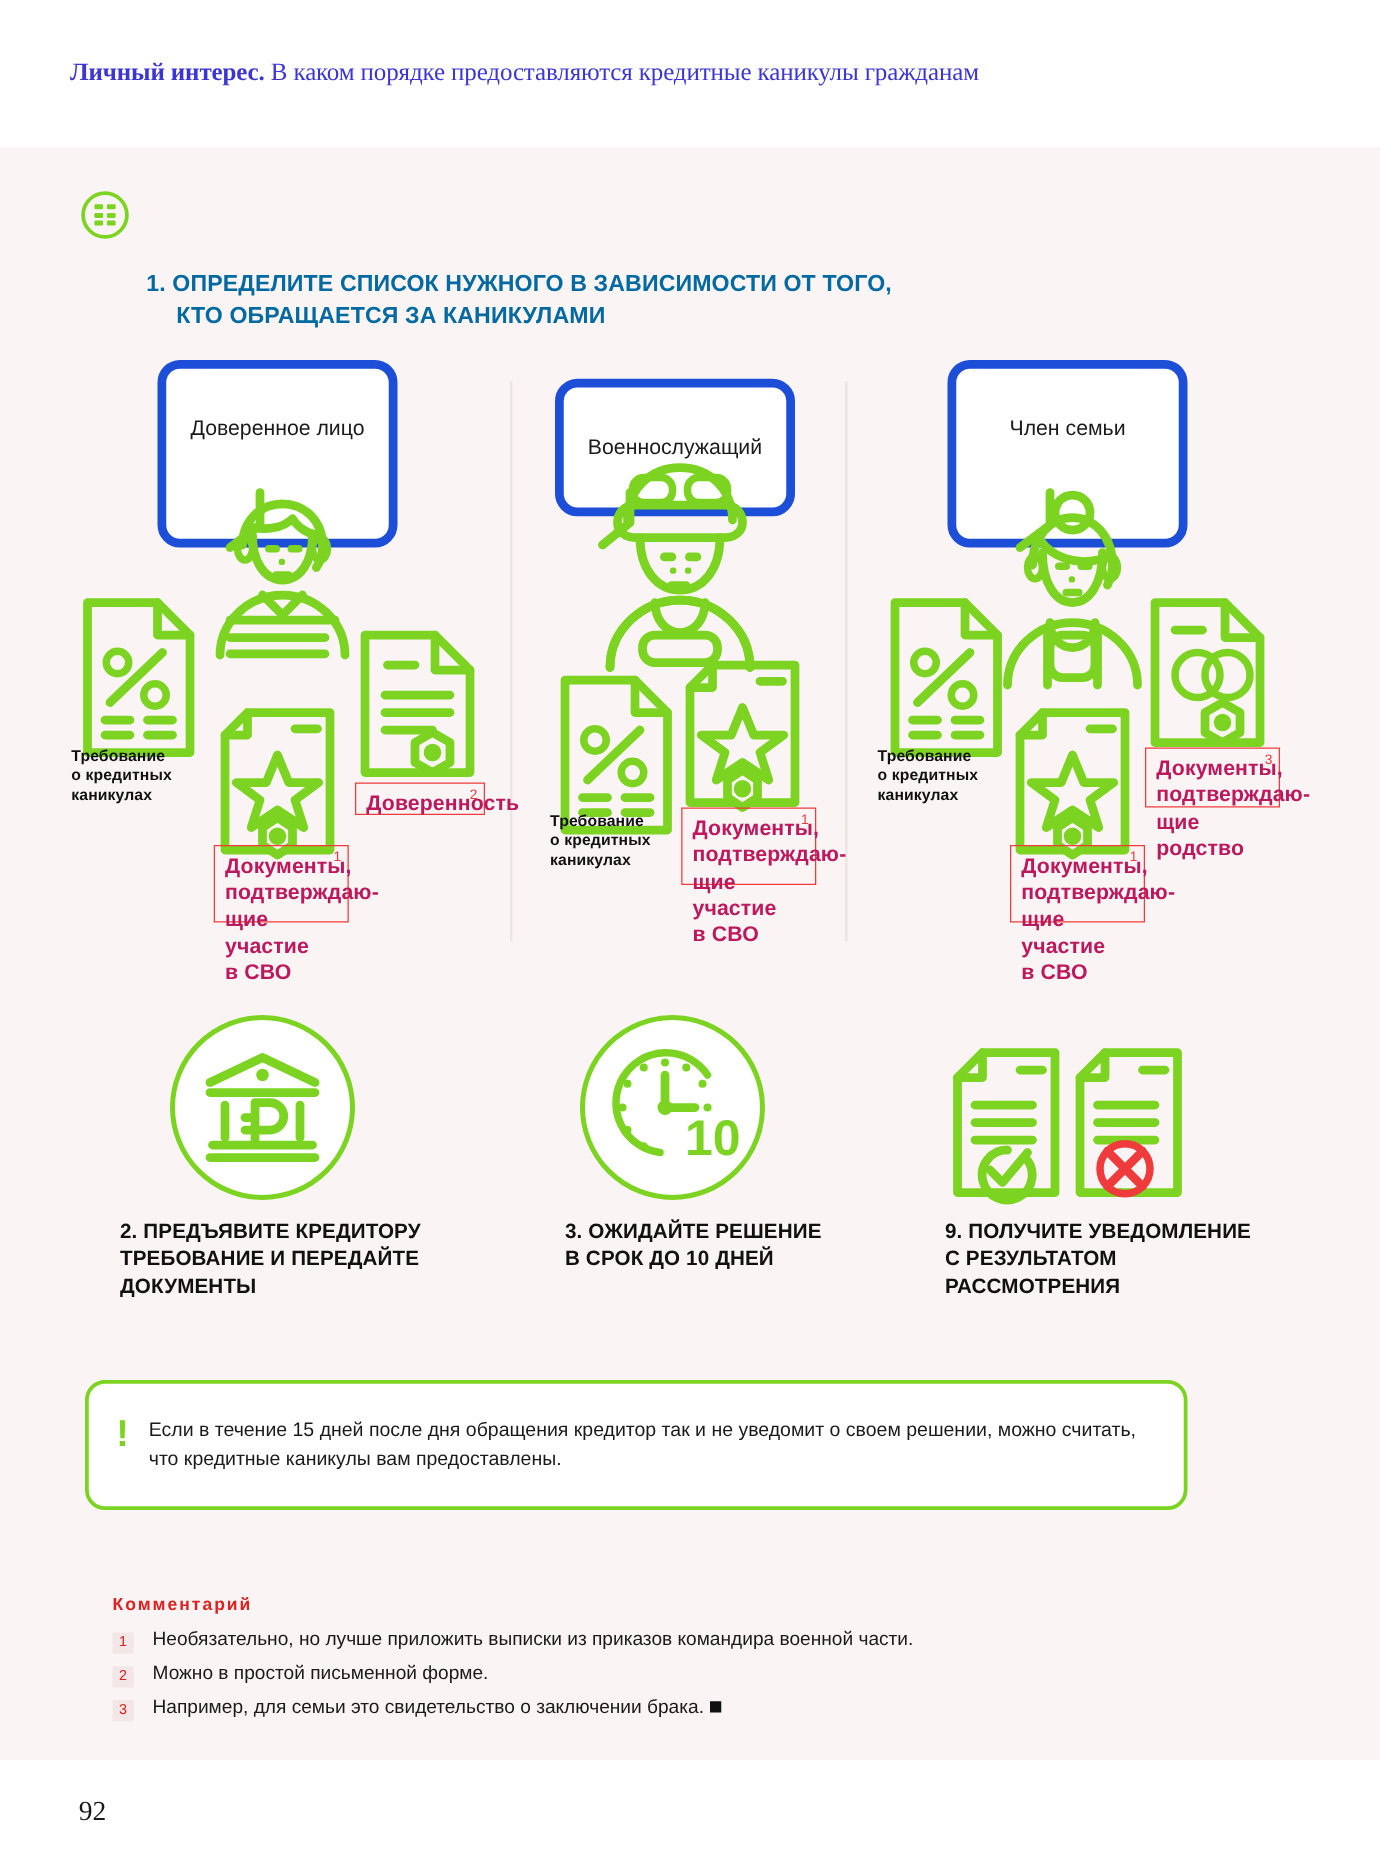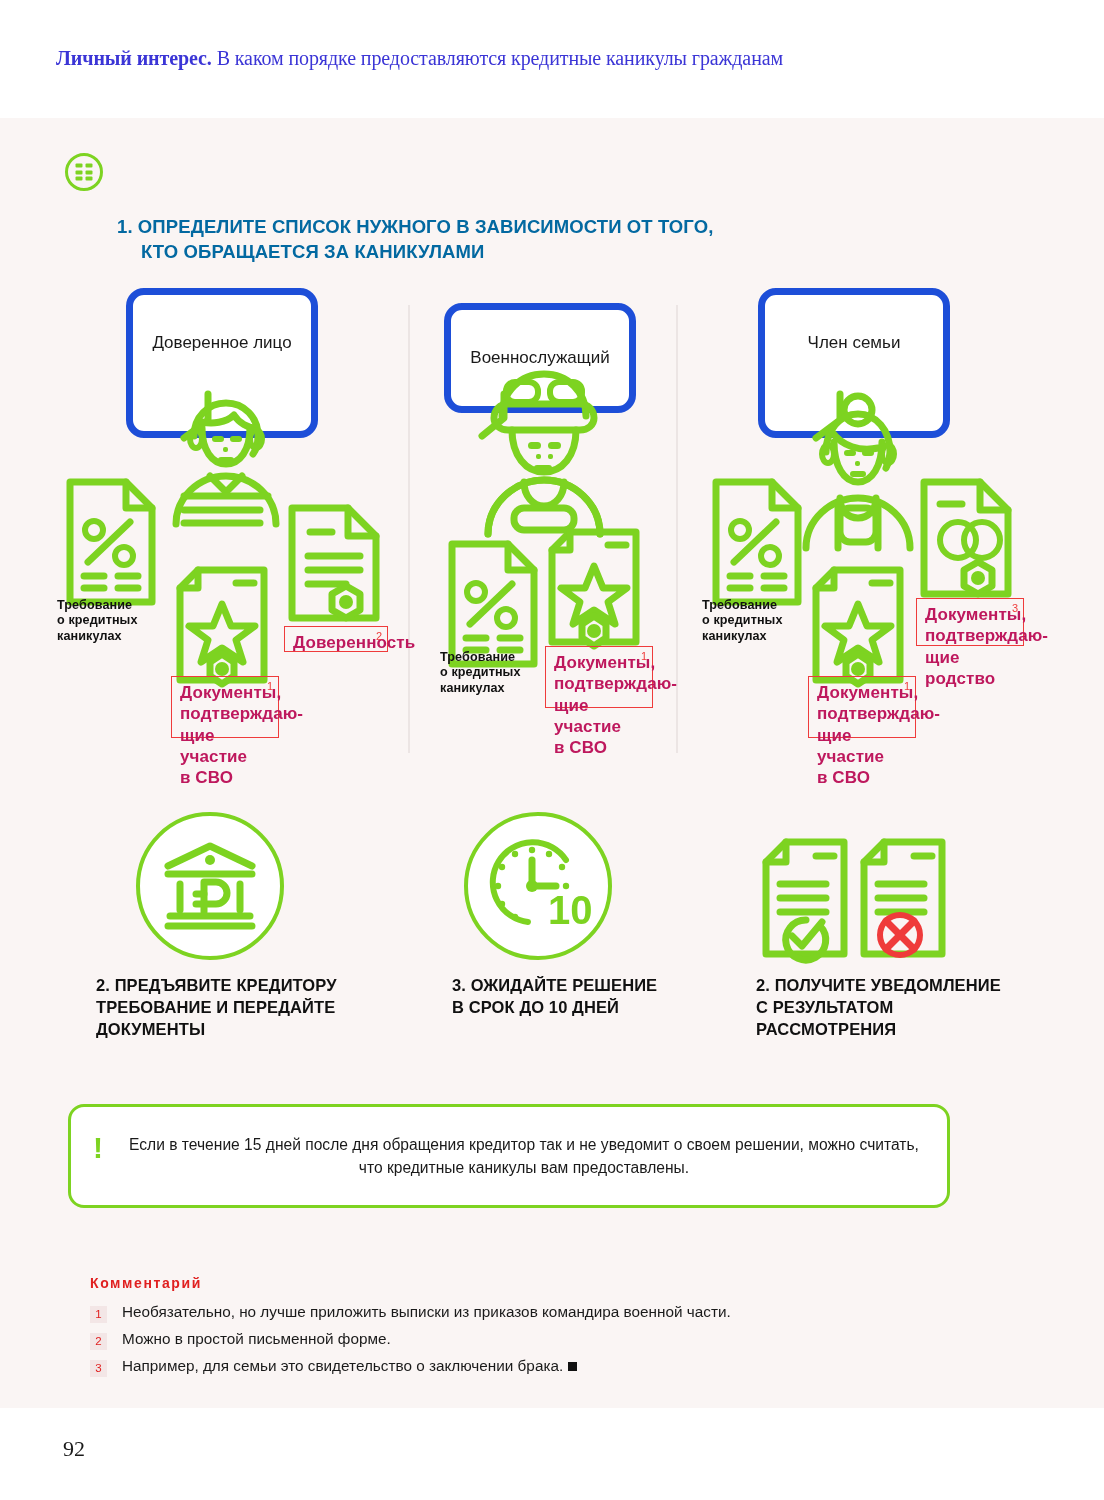--- a/index.html
+++ b/index.html
@@ -118,21 +118,20 @@
     border: 3.6px solid #7dd321; border-radius: 16px; background: #ffffff;
   }
   .callout .bang {
     position: absolute; left: 22px; top: 26px;
     font-size: 30px; font-weight: bold; color: #7dd321; line-height: 1;
   }
   .callout .ctext {
     position: absolute; left: 48px; top: 26px; width: 810px;
     font-size: 15.6px; color: #1a1a1a; line-height: 1.5;
     font-stretch: condensed;
-    text-align: center;
   }
 
   
   .comm-title {
     position: absolute; left: 90px; top: 1275px;
     font-size: 14px; font-weight: bold; color: #e02020; letter-spacing: 1.6px;
   }
   .comm-row { position: absolute; left: 90px; height: 27px; }
   .comm-row .num {
     position: absolute; left: 0; top: 3px; width: 17px; height: 17px;
@@ -421,21 +420,21 @@
     <path class="gs" d="M104 26 L124 6 L182 6 L182 118 L104 118 Z"></path>
     <path class="gs" d="M124 6 L124 26 L104 26"></path>
     <path class="gs" d="M154 20 L172 20"></path>
     <path class="gs" d="M118 48 L164 48"></path>
     <path class="gs" d="M118 62 L164 62"></path>
     <path class="gs" d="M118 76 L164 76"></path>
     <circle class="rs" cx="140" cy="99" r="20" style="stroke-width:6"></circle>
     <path class="rs" d="M126 85 L154 113"></path>
     <path class="rs" d="M154 85 L126 113"></path>
   </svg>
-  <div class="step-cap" style="left:756px; top:975px; width:300px;">2. ПОЛУЧИТЕ УВЕДОМЛЕНИЕ
+  <div class="step-cap" style="left:756px; top:975px; width:300px;">9. ПОЛУЧИТЕ УВЕДОМЛЕНИЕ
 С РЕЗУЛЬТАТОМ
 РАССМОТРЕНИЯ</div>
 
   <div class="callout">
     <div class="bang">!</div>
     <div class="ctext">Если в течение 15 дней после дня обращения кредитор так и не уведомит о своем решении, можно считать, что кредитные каникулы вам предоставлены.</div>
   </div>
 
   <div class="comm-title">Комментарий</div>
 

